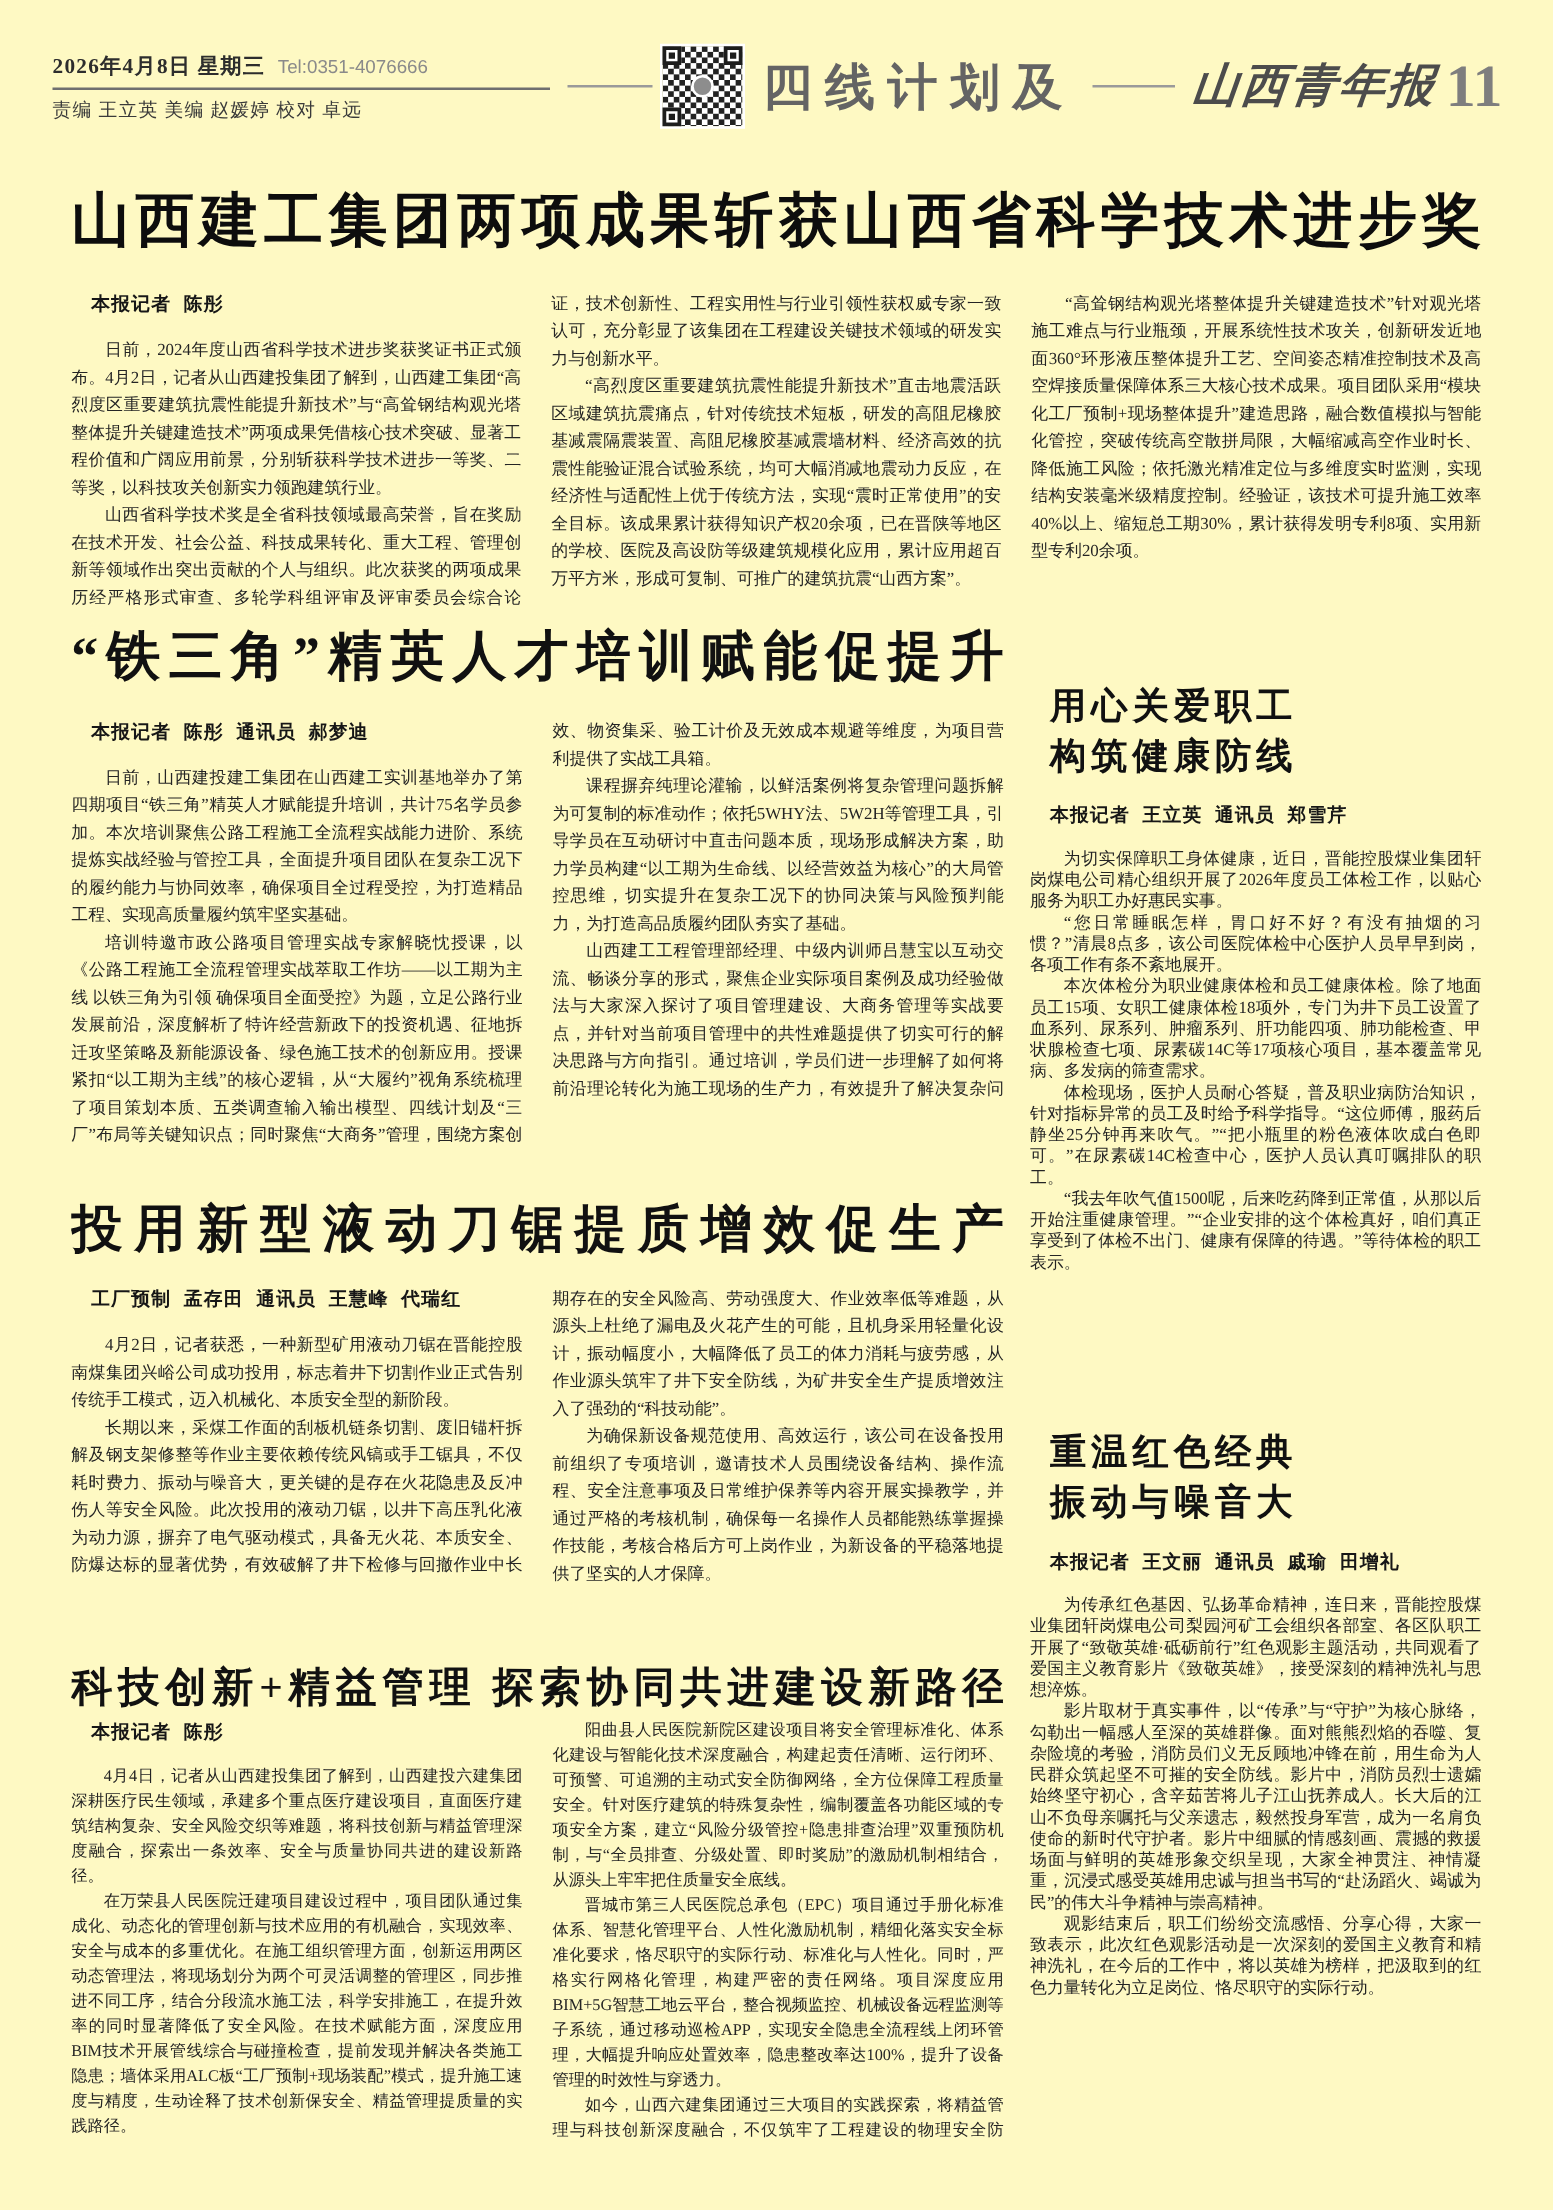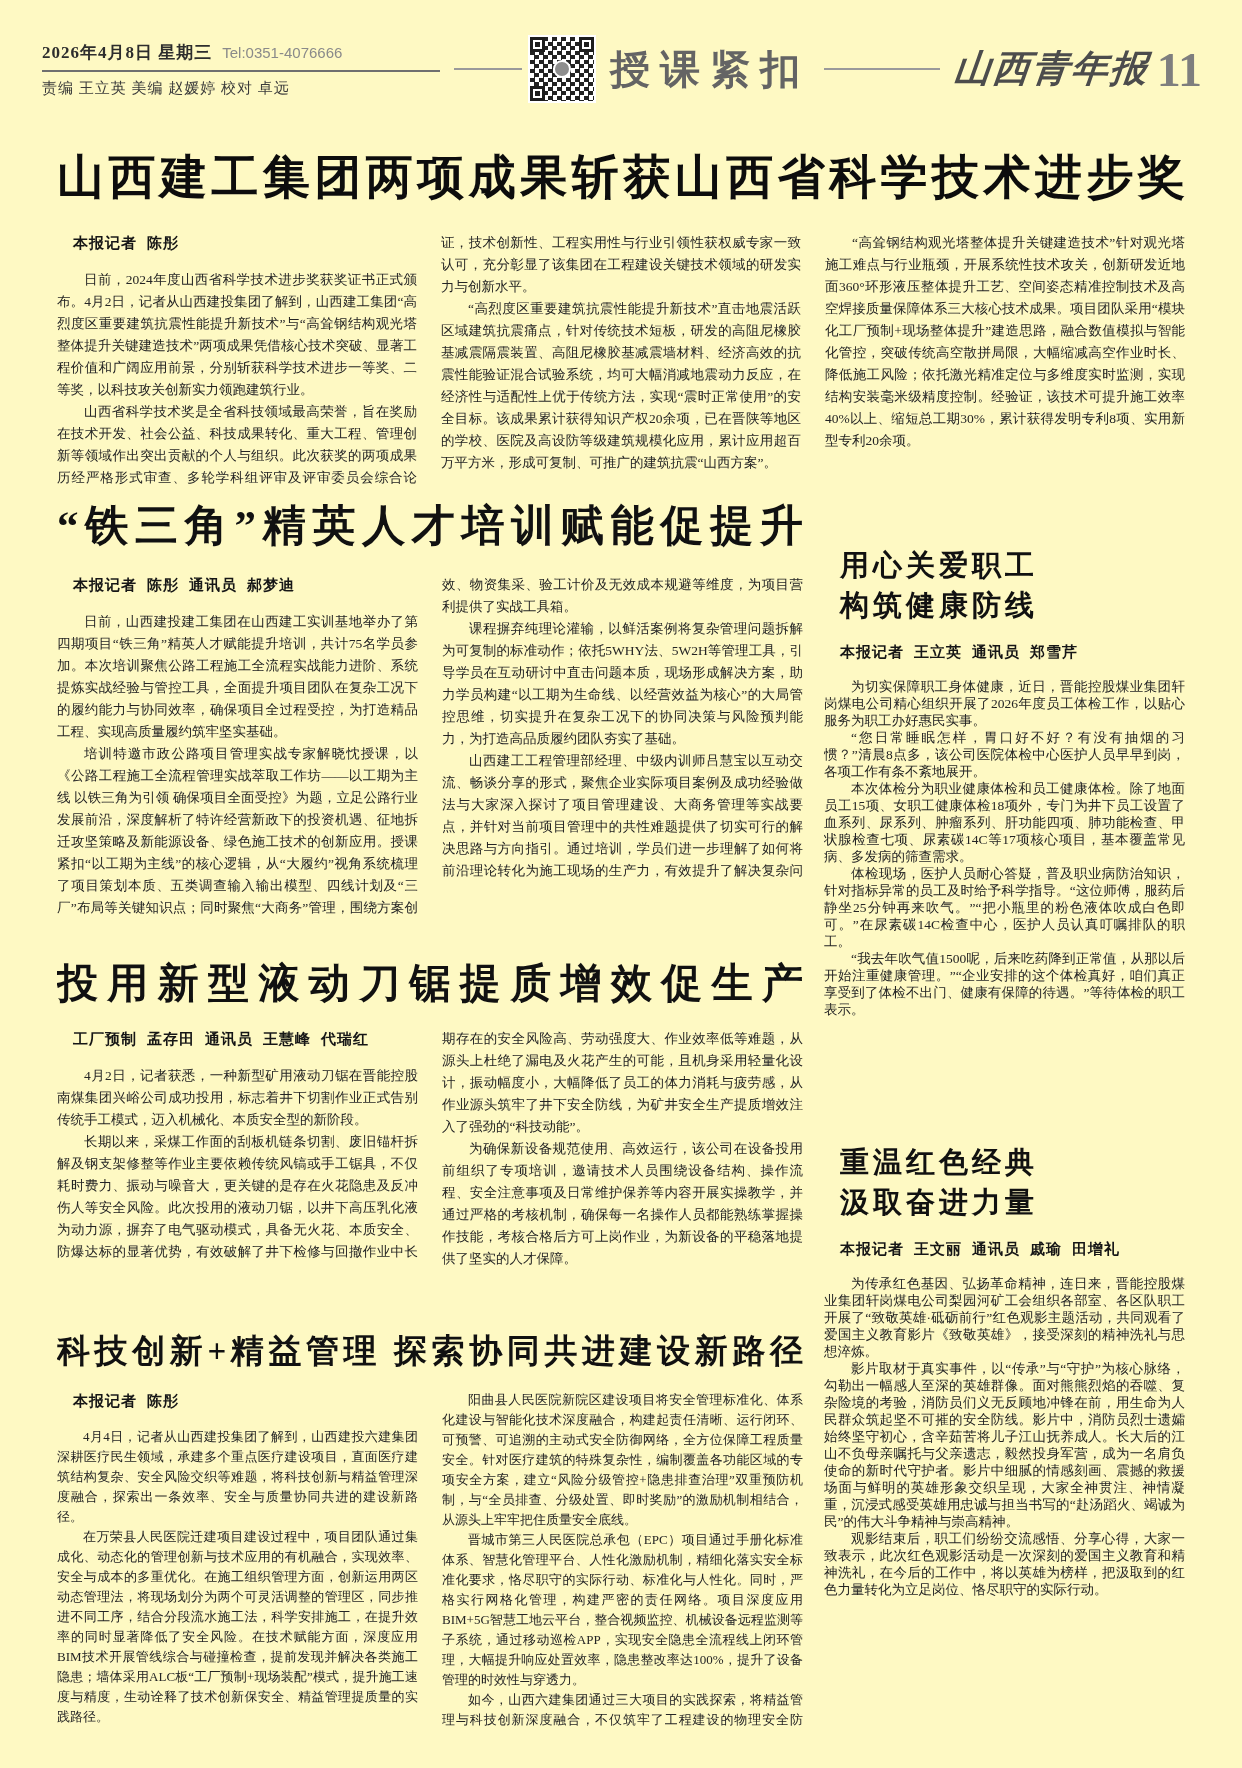--- a/index.html
+++ b/index.html
@@ -31,21 +31,21 @@
                    transform:skewX(-6deg);letter-spacing:2px;}
   .page-number{font-size:48px;font-weight:bold;color:#7e7e7e;font-family:"Liberation Serif",serif;}
 
   
   .main-headline{position:absolute;top:140px;left:57px;width:1128px;height:74px;line-height:74px;
                  font-size:47px;font-weight:bold;color:#0d0d0d;margin:0;white-space:nowrap;
                  text-align:justify;text-align-last:justify;letter-spacing:0;}
   .hl{font-weight:bold;color:#111;margin:0;text-align:justify;text-align-last:justify;white-space:nowrap;}
   .hl2{font-size:43px;line-height:56px;height:56px;margin-bottom:20px;}
   .hl3{font-size:41px;line-height:54px;height:54px;margin-bottom:18px;}
-  .hl4{font-size:33px;line-height:46px;height:46px;margin-bottom:16px;}
+  .hl4{font-size:33px;line-height:46px;height:46px;}
   .hl-side{font-size:29px;line-height:40px;letter-spacing:4px;text-align:left;text-align-last:left;
            padding-left:16px;margin:0;}
   .side-head{margin-bottom:16px;}
 
   
   .article{position:absolute;overflow:hidden;}
   .byline{font-family:Liberation Mono, monospace;font-weight:bold;font-size:15px;
           color:#161616;margin:2px 16px 16px;letter-spacing:1px;text-indent:0;}
   .para{font-size:13.5px;line-height:22px;text-align:justify;text-indent:2em;margin:0;color:#242424;}
   .cols2{column-count:2;column-gap:24px;}
@@ -79,21 +79,21 @@
       <div class="meta-rule"></div>
       <div class="meta-staff">责编 王立英 美编 赵媛婷 校对 卓远</div>
     </div>
     <div class="hline hl-a"></div>
     <div class="qr">
       <i class="tl"></i>
         <i class="tr"></i>
         <i class="bl"></i>
         <span class="cc"></span>
     </div>
-    <div class="section-title">授课紧扣</div>
+    <div class="section-title">四线计划及</div>
     <div class="hline hl-b"></div>
     <div class="masthead">
       <span class="masthead-script">山西青年报</span>
       <span class="page-number">11</span>
     </div>
   </div>
 
   <h1 class="main-headline">山西建工集团两项成果斩获山西省科学技术进步奖</h1>
   <div class="a1-body cols3">
     <p class="byline">本报记者 陈彤</p>
@@ -149,21 +149,21 @@
       <p class="para">本次体检分为职业健康体检和员工健康体检。除了地面员工15项、女职工健康体检18项外，专门为井下员工设置了血系列、尿系列、肿瘤系列、肝功能四项、肺功能检查、甲状腺检查七项、尿素碳14C等17项核心项目，基本覆盖常见病、多发病的筛查需求。</p>
       <p class="para">体检现场，医护人员耐心答疑，普及职业病防治知识，针对指标异常的员工及时给予科学指导。“这位师傅，服药后静坐25分钟再来吹气。”“把小瓶里的粉色液体吹成白色即可。”在尿素碳14C检查中心，医护人员认真叮嘱排队的职工。</p>
       <p class="para">“我去年吹气值1500呢，后来吃药降到正常值，从那以后开始注重健康管理。”“企业安排的这个体检真好，咱们真正享受到了体检不出门、健康有保障的待遇。”等待体检的职工表示。</p>
 
     </div>
   </section>
 
   <section class="article a6">
     <div class="side-head">
       <h3 class="hl hl-side">重温红色经典</h3>
-      <h3 class="hl hl-side">汲取奋进力量</h3>
+      <h3 class="hl hl-side">振动与噪音大</h3>
     </div>
     <div class="side-body">
       <p class="byline">本报记者 王文丽 通讯员 戚瑜 田增礼</p>
       <p class="para">为传承红色基因、弘扬革命精神，连日来，晋能控股煤业集团轩岗煤电公司梨园河矿工会组织各部室、各区队职工开展了“致敬英雄·砥砺前行”红色观影主题活动，共同观看了爱国主义教育影片《致敬英雄》，接受深刻的精神洗礼与思想淬炼。</p>
       <p class="para">影片取材于真实事件，以“传承”与“守护”为核心脉络，勾勒出一幅感人至深的英雄群像。面对熊熊烈焰的吞噬、复杂险境的考验，消防员们义无反顾地冲锋在前，用生命为人民群众筑起坚不可摧的安全防线。影片中，消防员烈士遗孀始终坚守初心，含辛茹苦将儿子江山抚养成人。长大后的江山不负母亲嘱托与父亲遗志，毅然投身军营，成为一名肩负使命的新时代守护者。影片中细腻的情感刻画、震撼的救援场面与鲜明的英雄形象交织呈现，大家全神贯注、神情凝重，沉浸式感受英雄用忠诚与担当书写的“赴汤蹈火、竭诚为民”的伟大斗争精神与崇高精神。</p>
       <p class="para">观影结束后，职工们纷纷交流感悟、分享心得，大家一致表示，此次红色观影活动是一次深刻的爱国主义教育和精神洗礼，在今后的工作中，将以英雄为榜样，把汲取到的红色力量转化为立足岗位、恪尽职守的实际行动。</p>
     </div>
   </section>
 
 </div>

